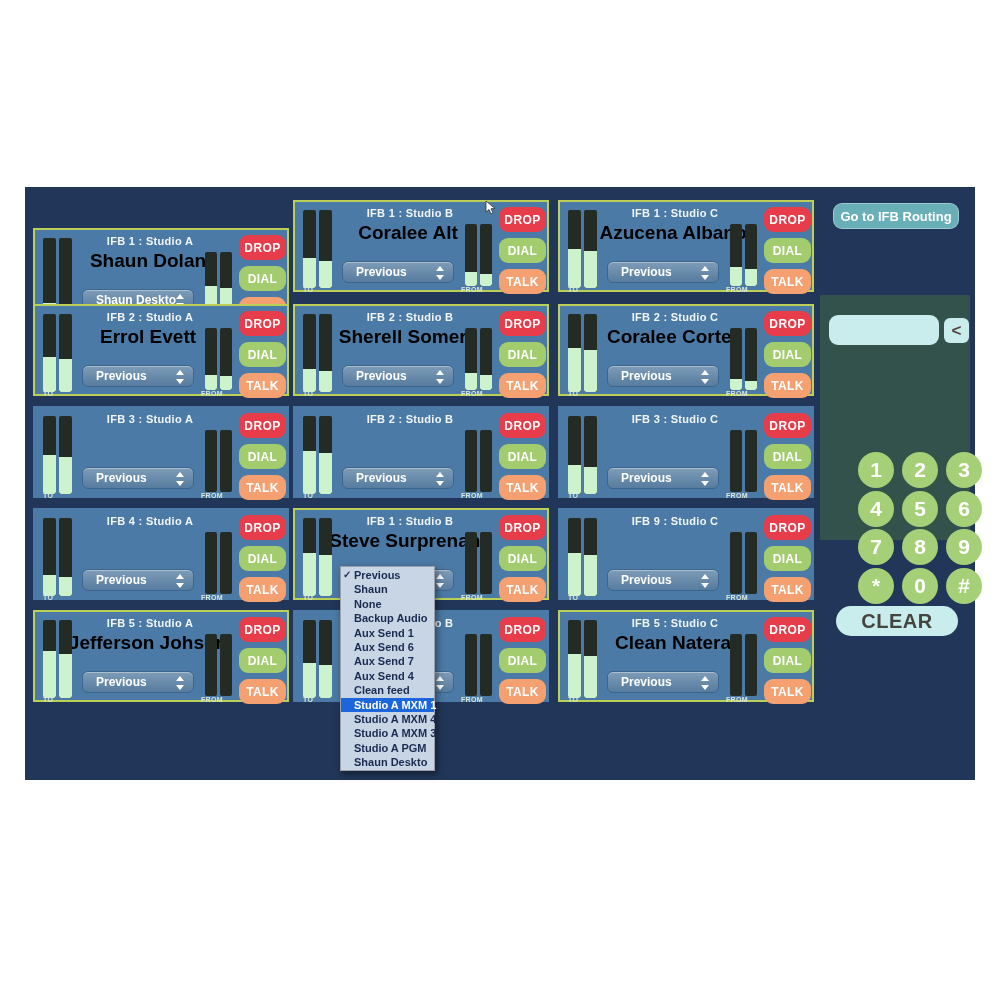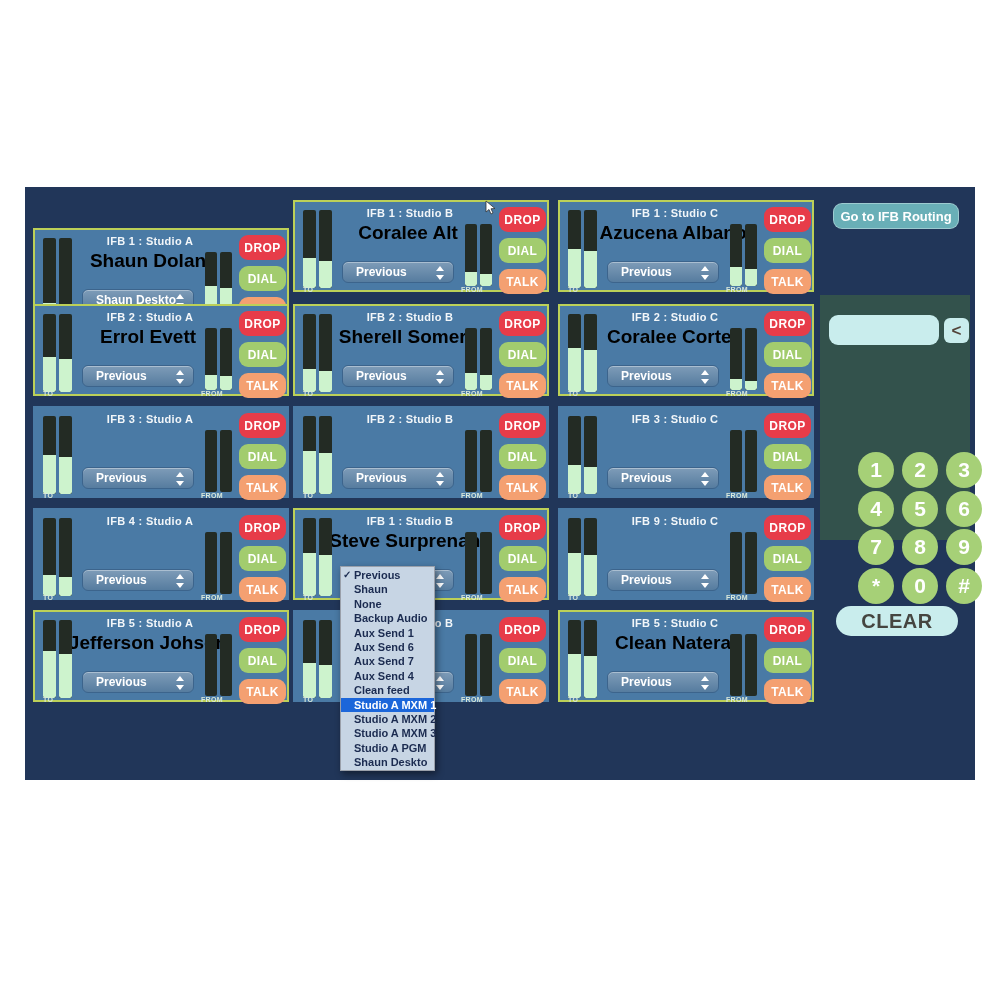--- a/index.html
+++ b/index.html
@@ -568,21 +568,21 @@
       <div class="menu-item"><span class="menu-check">✓</span><span>Previous</span></div>
       <div class="menu-item"><span>Shaun</span></div>
       <div class="menu-item"><span>None</span></div>
       <div class="menu-item"><span>Backup Audio</span></div>
       <div class="menu-item"><span>Aux Send 1</span></div>
       <div class="menu-item"><span>Aux Send 6</span></div>
       <div class="menu-item"><span>Aux Send 7</span></div>
       <div class="menu-item"><span>Aux Send 4</span></div>
       <div class="menu-item"><span>Clean feed</span></div>
       <div class="menu-item hl"><span>Studio A MXM 1</span></div>
-      <div class="menu-item"><span>Studio A MXM 2</span></div>
+      <div class="menu-item"><span>Studio A MXM 4</span></div>
       <div class="menu-item"><span>Studio A MXM 3</span></div>
       <div class="menu-item"><span>Studio A PGM</span></div>
       <div class="menu-item"><span>Shaun Deskto</span></div>
     </div>
 
   <svg id="cursor" width="14" height="16" viewBox="0 0 14 16">
     <path d="M2 1 L2 12 L5 9.5 L7 14 L9 13 L7 8.8 L11 8.5 Z" fill="#ffffff" stroke="#333333" stroke-width="0.8"></path>
   </svg>
 </div>
 

